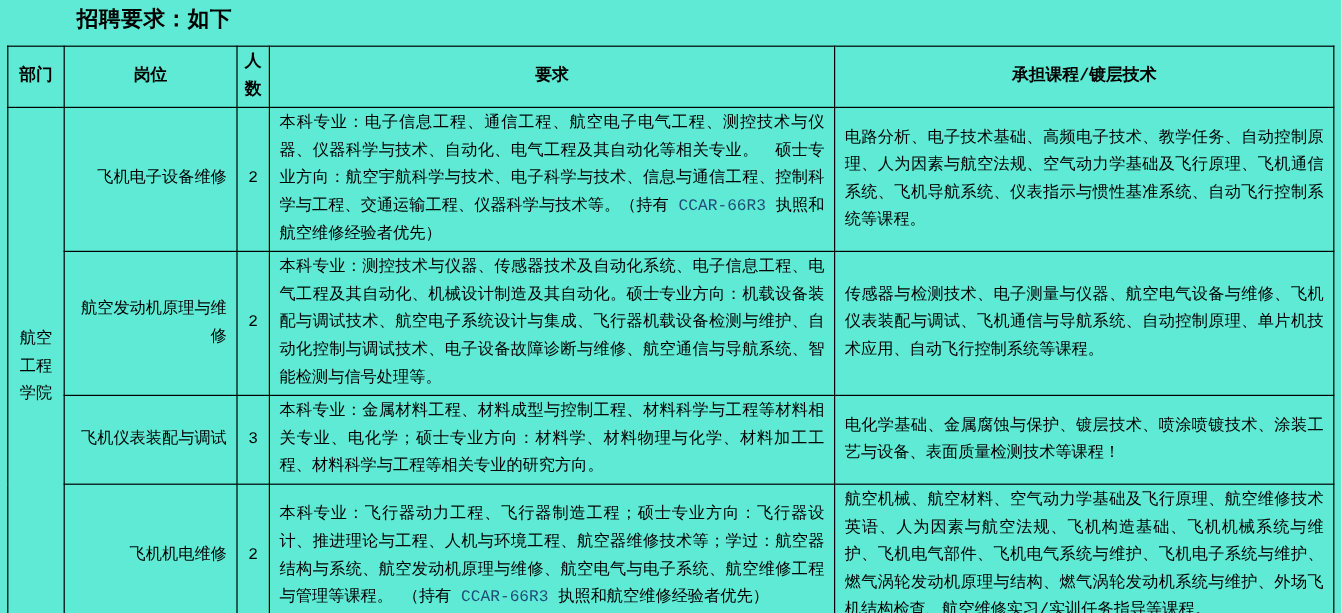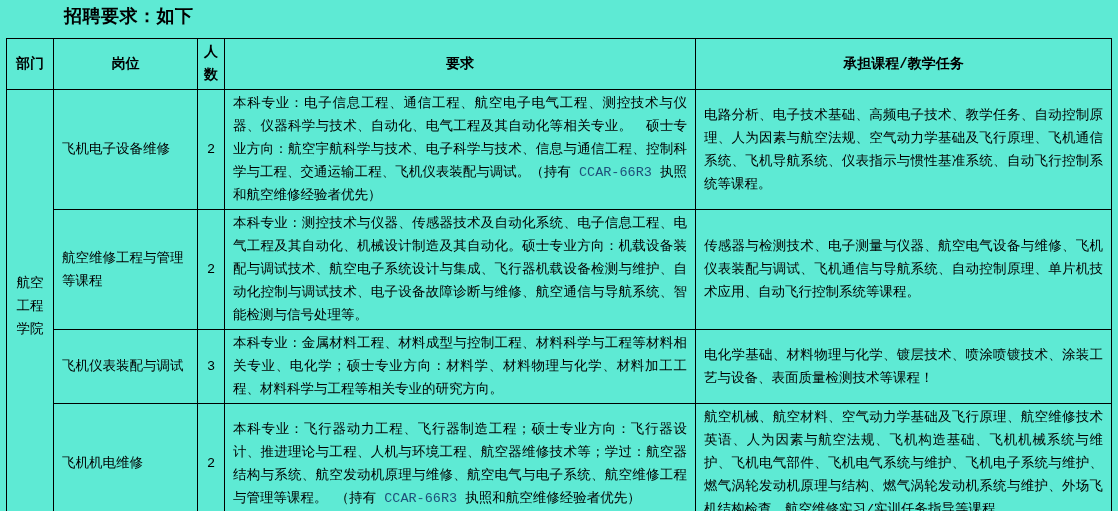--- a/index.html
+++ b/index.html
@@ -50,21 +50,21 @@
   tr.body-row-3   { height: 113px; }
   td.dept-cell {
     text-align: center;
     font-size: 14px;
     padding: 2px 7px;
     line-height: 23px;
     
     border-bottom: 1px dashed #aaaaaa;
   }
   td.position-cell {
-    text-align: left;
+    text-align: right;
     padding: 2px 8px;
   }
   td.count-cell {
     text-align: center;
     padding: 2px 0;
   }
   td.req-cell, td.course-cell {
     text-align: justify;
   }
   span.ccar-code { color: #1F4E79; }
@@ -83,43 +83,43 @@
       <col style="width:27px">
       <col style="width:471px">
       <col style="width:416px">
     </colgroup>
     <tbody>
       <tr class="header-row">
         <th>部门</th>
         <th>岗位</th>
         <th>人数</th>
         <th>要求</th>
-        <th>承担课程/教学任务</th>
+        <th>承担课程/镀层技术</th>
       </tr>
 
       <tr class="body-row-0">
         <td class="dept-cell" rowspan="4">航空工程学院</td>
         <td class="position-cell">飞机电子设备维修</td>
         <td class="count-cell">2</td>
-        <td class="req-cell"><span>本科专业：电子信息工程、通信工程、航空电子电气工程、测控技术与仪器、仪器科学与技术、自动化、电气工程及其自动化等相关专业。　硕士专业方向：航空宇航科学与技术、电子科学与技术、信息与通信工程、控制科学与工程、交通运输工程、飞机仪表装配与调试。（持有 </span><span class="ccar-code">CCAR-66R3</span><span> 执照和航空维修经验者优先）</span></td>
+        <td class="req-cell"><span>本科专业：电子信息工程、通信工程、航空电子电气工程、测控技术与仪器、仪器科学与技术、自动化、电气工程及其自动化等相关专业。　硕士专业方向：航空宇航科学与技术、电子科学与技术、信息与通信工程、控制科学与工程、交通运输工程、仪器科学与技术等。（持有 </span><span class="ccar-code">CCAR-66R3</span><span> 执照和航空维修经验者优先）</span></td>
         <td class="course-cell">电路分析、电子技术基础、高频电子技术、教学任务、自动控制原理、人为因素与航空法规、空气动力学基础及飞行原理、飞机通信系统、飞机导航系统、仪表指示与惯性基准系统、自动飞行控制系统等课程。</td>
       </tr>
 
       <tr class="body-row-1">
-        <td class="position-cell">航空维修工程与管理等课程</td>
+        <td class="position-cell">航空发动机原理与维修</td>
         <td class="count-cell">2</td>
         <td class="req-cell"><span>本科专业：测控技术与仪器、传感器技术及自动化系统、电子信息工程、电气工程及其自动化、机械设计制造及其自动化。硕士专业方向：机载设备装配与调试技术、航空电子系统设计与集成、飞行器机载设备检测与维护、自动化控制与调试技术、电子设备故障诊断与维修、航空通信与导航系统、智能检测与信号处理等。</span><span class="ccar-code"></span><span></span></td>
         <td class="course-cell">传感器与检测技术、电子测量与仪器、航空电气设备与维修、飞机仪表装配与调试、飞机通信与导航系统、自动控制原理、单片机技术应用、自动飞行控制系统等课程。</td>
       </tr>
 
       <tr class="body-row-2">
         <td class="position-cell">飞机仪表装配与调试</td>
         <td class="count-cell">3</td>
         <td class="req-cell"><span>本科专业：金属材料工程、材料成型与控制工程、材料科学与工程等材料相关专业、电化学；硕士专业方向：材料学、材料物理与化学、材料加工工程、材料科学与工程等相关专业的研究方向。</span><span class="ccar-code"></span><span></span></td>
-        <td class="course-cell">电化学基础、材料物理与化学、镀层技术、喷涂喷镀技术、涂装工艺与设备、表面质量检测技术等课程！</td>
+        <td class="course-cell">电化学基础、金属腐蚀与保护、镀层技术、喷涂喷镀技术、涂装工艺与设备、表面质量检测技术等课程！</td>
       </tr>
 
       <tr class="body-row-3">
         <td class="position-cell">飞机机电维修</td>
         <td class="count-cell">2</td>
         <td class="req-cell"><span>本科专业：飞行器动力工程、飞行器制造工程；硕士专业方向：飞行器设计、推进理论与工程、人机与环境工程、航空器维修技术等；学过：航空器结构与系统、航空发动机原理与维修、航空电气与电子系统、航空维修工程与管理等课程。 （持有 </span><span class="ccar-code">CCAR-66R3</span><span> 执照和航空维修经验者优先）</span></td>
         <td class="course-cell">航空机械、航空材料、空气动力学基础及飞行原理、航空维修技术英语、人为因素与航空法规、飞机构造基础、飞机机械系统与维护、飞机电气部件、飞机电气系统与维护、飞机电子系统与维护、燃气涡轮发动机原理与结构、燃气涡轮发动机系统与维护、外场飞机结构检查、航空维修实习/实训任务指导等课程。</td>
       </tr>
     </tbody>
   </table>

